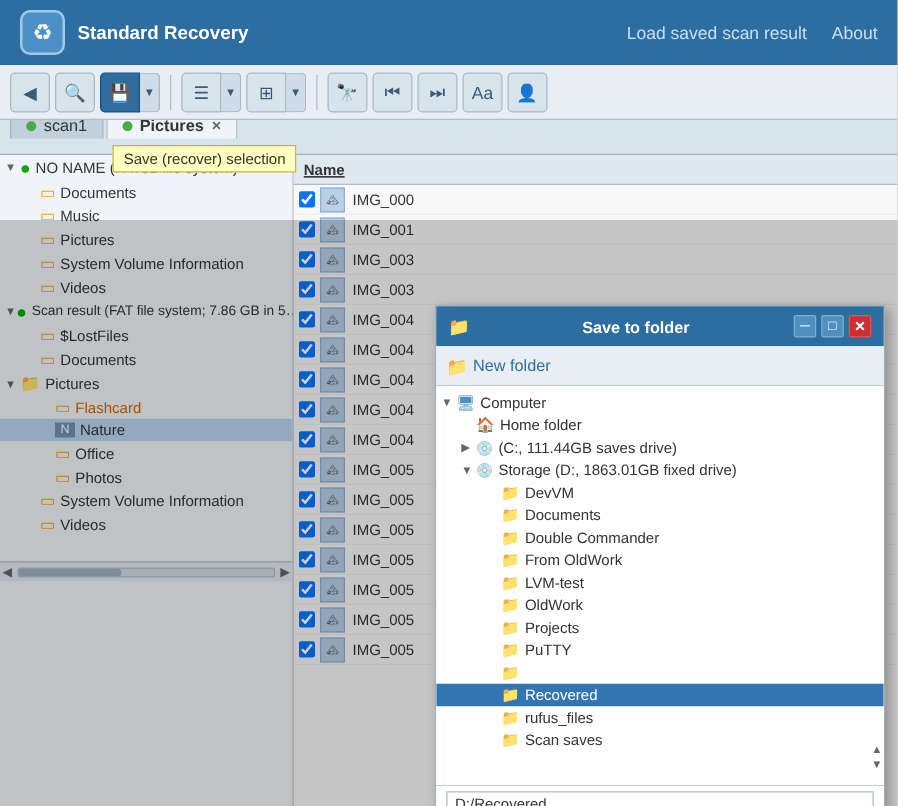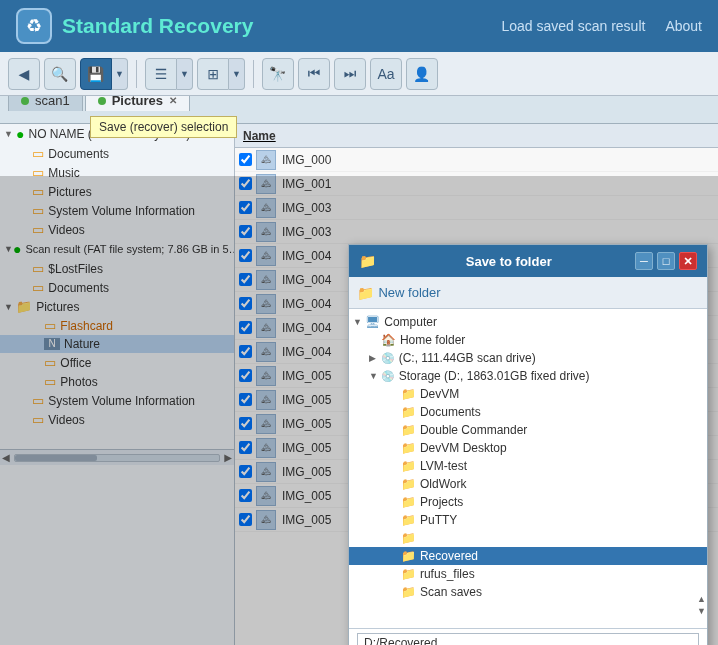--- a/index.html
+++ b/index.html
@@ -21,21 +21,21 @@
       margin-right: auto;
     }
     .header-logo-icon {
       width: 36px; height: 36px;
       background: #4a90c4;
       border-radius: 8px;
       display: flex; align-items: center; justify-content: center;
       font-size: 18px; color: white;
       border: 2px solid #a0c8e8;
     }
-    .header-title { font-size: 21px; font-weight: bold; color: #5eead4; }
+    .header-title { font-size: 15px; font-weight: bold; color: #ffffff; }
     .header-nav { display: flex; gap: 20px; }
     .header-nav-item { color: #c8e0f4; font-size: 14px; cursor: pointer; }
 
     
     .toolbar {
       background: #e8eef4;
       height: 44px;
       display: flex;
       align-items: center;
       padding: 0 8px;
@@ -532,21 +532,21 @@
           <span class="tree-label">Computer</span>
         </div>
         <div class="modal-tree-item" style="padding-left:20px;">
           <span class="modal-tree-arrow"> </span>
           <span class="modal-tree-icon folder-icon">🏠</span>
           <span class="tree-label">Home folder</span>
         </div>
         <div class="modal-tree-item" style="padding-left:20px;">
           <span class="modal-tree-arrow">▶</span>
           <span class="modal-tree-icon drive-icon">💿</span>
-          <span class="tree-label">(C:, 111.44GB scan drive)</span>
+          <span class="tree-label">(C:, 111.44GB saves drive)</span>
         </div>
         <div class="modal-tree-item" style="padding-left:20px;">
           <span class="modal-tree-arrow">▼</span>
           <span class="modal-tree-icon drive-icon">💿</span>
           <span class="tree-label">Storage (D:, 1863.01GB fixed drive)</span>
         </div>
 
         <div class="modal-tree-item" style="padding-left:40px;">
           <span class="modal-tree-arrow"> </span>
           <span class="modal-tree-icon folder-icon">📁</span>
@@ -558,21 +558,21 @@
           <span class="tree-label">Documents</span>
         </div>
         <div class="modal-tree-item" style="padding-left:40px;">
           <span class="modal-tree-arrow"> </span>
           <span class="modal-tree-icon folder-icon">📁</span>
           <span class="tree-label">Double Commander</span>
         </div>
         <div class="modal-tree-item" style="padding-left:40px;">
           <span class="modal-tree-arrow"> </span>
           <span class="modal-tree-icon folder-icon">📁</span>
-          <span class="tree-label">DevVM Desktop</span>
+          <span class="tree-label">From OldWork</span>
         </div>
         <div class="modal-tree-item" style="padding-left:40px;">
           <span class="modal-tree-arrow"> </span>
           <span class="modal-tree-icon folder-icon">📁</span>
           <span class="tree-label">LVM-test</span>
         </div>
         <div class="modal-tree-item" style="padding-left:40px;">
           <span class="modal-tree-arrow"> </span>
           <span class="modal-tree-icon folder-icon">📁</span>
           <span class="tree-label">OldWork</span>

